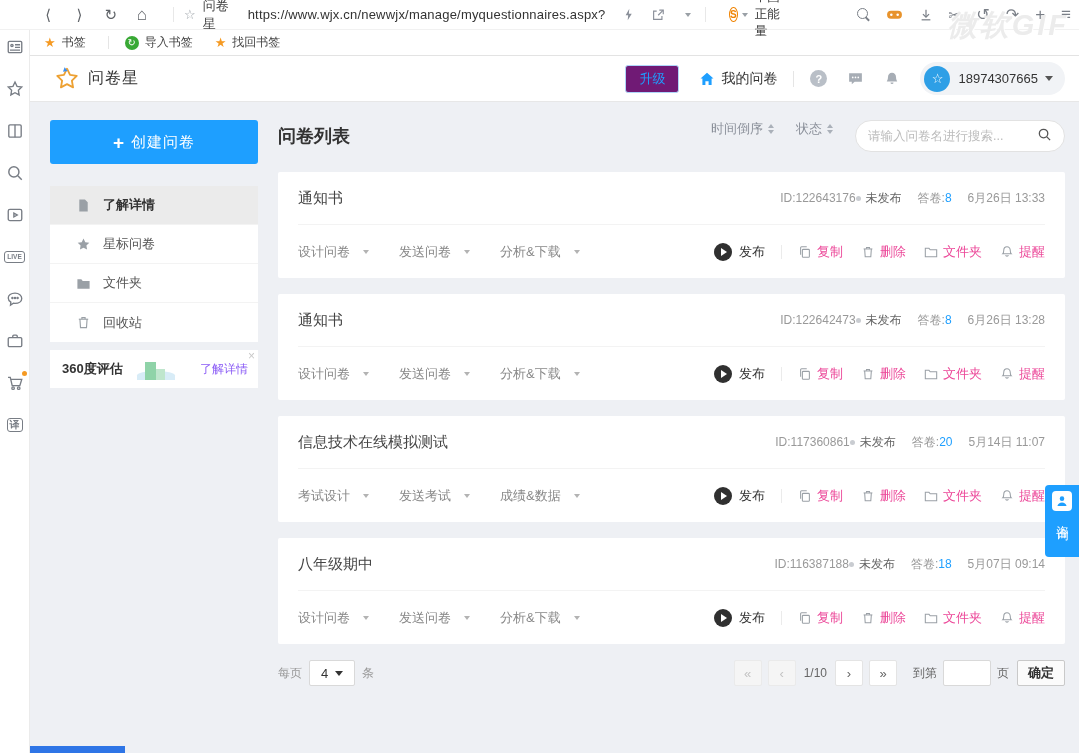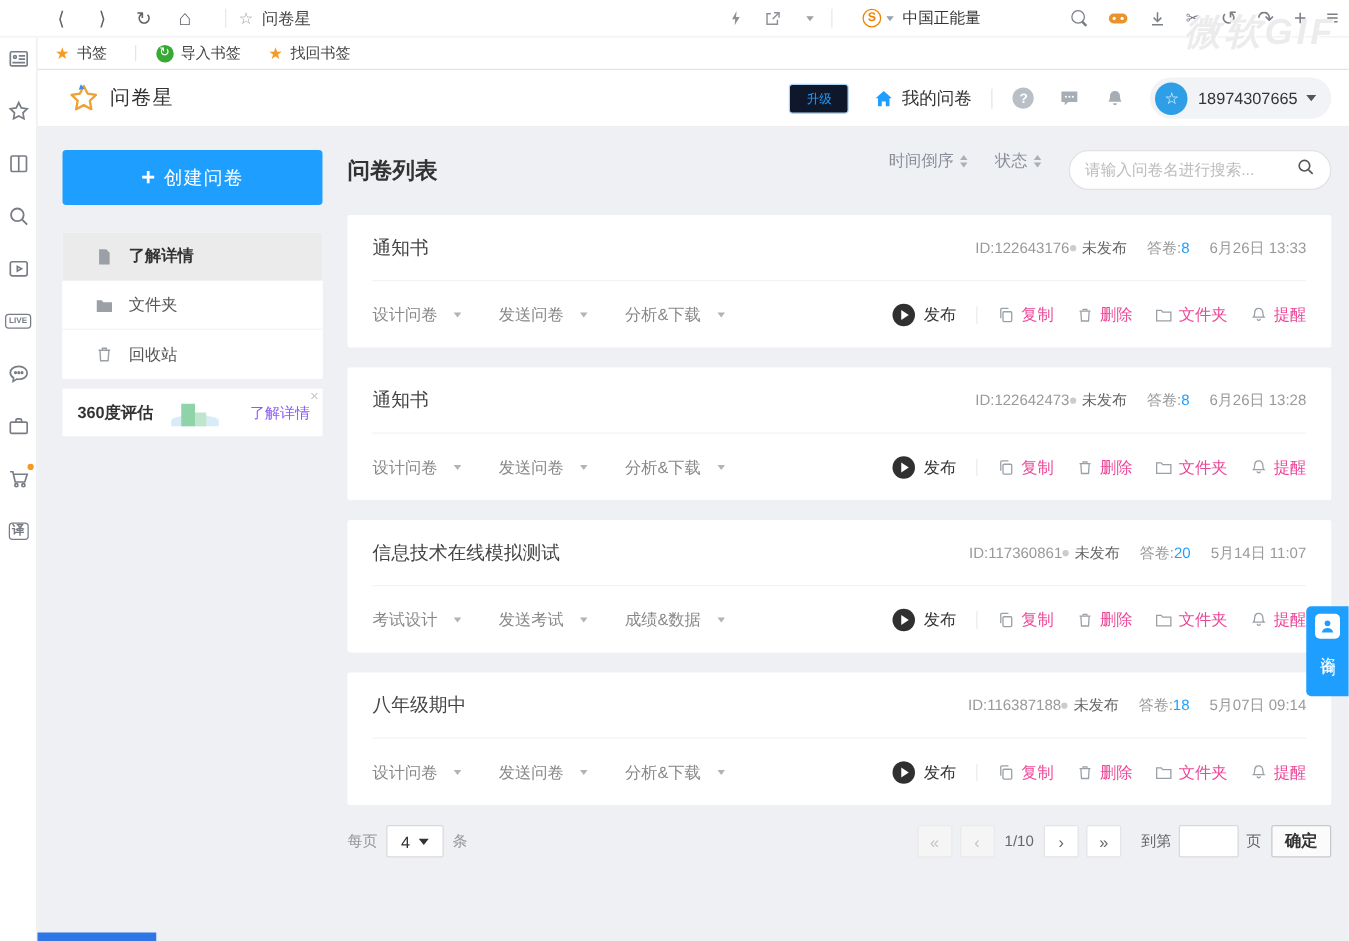--- a/index.html
+++ b/index.html
@@ -50,22 +50,22 @@
                padding:2px 2px; line-height:1; }
   .badge-box.cn { font-size:10px; padding:1px 2px; }
   .cart-dot { position:absolute; top:-3px; right:-3px; width:5px; height:5px; border-radius:50%; background:#f59a23; }
 
   
   .app-header { position:absolute; top:56px; left:30px; width:1049px; height:46px; background:#fff;
                 border-bottom:1px solid #e7e7e7; display:flex; align-items:center; padding:0 14px 0 24px; z-index:2; }
   .logo { display:flex; align-items:center; cursor:pointer; }
   .logo-text { font-size:16px; color:#333; margin-left:8px; letter-spacing:1px; }
   .hdr-right { margin-left:auto; display:flex; align-items:center; }
-  .upgrade-btn { font-size:10px; color:#1e9fff; border:1px solid #aed6f9; border-radius:3px;
-                 padding:4px 13px; cursor:pointer; background:#0f172a; }
+  .upgrade-btn { font-size:13px; color:#1e9fff; border:1px solid #aed6f9; border-radius:3px;
+                 padding:4px 13px; cursor:pointer; background:#701a75; }
   .hdr-nav { display:flex; align-items:center; margin-left:20px; cursor:pointer; }
   .hdr-nav-label { font-size:14px; color:#333; margin-left:6px; }
   .hdr-sep { width:1px; height:16px; background:#e5e5e5; margin:0 16px; }
   .hdr-ic { margin-right:20px; cursor:pointer; display:flex; align-items:center; }
   .help-circle { width:17px; height:17px; border-radius:50%; background:#b9bfc7; color:#fff; font-size:11px;
                  font-weight:bold; display:flex; align-items:center; justify-content:center; }
   .user-pill { display:flex; align-items:center; background:#f1f3f6; border-radius:17px; height:33px;
                padding:0 12px 0 4px; cursor:pointer; }
   .avatar { width:26px; height:26px; border-radius:50%; background:#2e9fe6; color:#fff; font-size:13px;
             display:flex; align-items:center; justify-content:center; }
@@ -180,20 +180,21 @@
 <body>
 
 <div class="chrome">
   <span class="nav-ic">⟨</span>
   <span class="nav-ic">⟩</span>
   <span class="nav-ic">↻</span>
   <span class="nav-ic" style="font-size:17px;">⌂</span>
   <span class="chrome-sep"></span>
   <span class="url-star">☆</span>
   <span class="site-label">问卷星</span>
+  <span class="url-text">https://www.wjx.cn/newwjx/manage/myquestionnaires.aspx?</span>
 
   <div class="chrome-right">
     <span class="ch-ic">
       <svg viewBox="0 0 16 16" width="13" height="13">
           <path d="M9 1 4.5 9H7.6L7 15l5-8H8.4Z" fill="#8a8f99"></path>
         </svg>
     </span>
     <span class="ch-ic">
       <svg viewBox="0 0 16 16" width="14" height="14" fill="none" stroke="#8a8f99" stroke-width="1.3">
         <path d="M6.5 3.5H3v9.5h9.5V9"></path>
@@ -367,20 +368,28 @@
         <span class="side-ic">
           <svg viewBox="0 0 16 16">
               <path d="M3.5 1.5h6l3 3v10h-9Z" fill="#9aa0a6"></path>
             </svg>
         </span>
         <span class="side-label">了解详情</span>
       </div>
       <div class="side-item">
         <span class="side-ic">
           <svg viewBox="0 0 16 16">
+              <path d="M8 1.5 9.9 5.5 14.2 6.1 11.1 9.1 11.8 13.4 8 11.4 4.2 13.4 4.9 9.1 1.8 6.1 6.1 5.5Z" fill="#9aa0a6"></path>
+            </svg>
+        </span>
+        <span class="side-label">星标问卷</span>
+      </div>
+      <div class="side-item">
+        <span class="side-ic">
+          <svg viewBox="0 0 16 16">
               <path d="M1.5 3.5h4.2l1.5 1.7h7.3v8.3H1.5Z" fill="#9aa0a6"></path>
             </svg>
         </span>
         <span class="side-label">文件夹</span>
       </div>
       <div class="side-item">
         <span class="side-ic">
           <svg viewBox="0 0 16 16" fill="none" stroke="#9aa0a6" stroke-width="1.2">
               <path d="M3 4.5h10"></path>
               <path d="M4.2 4.5l.6 9h6.4l.6-9"></path>

